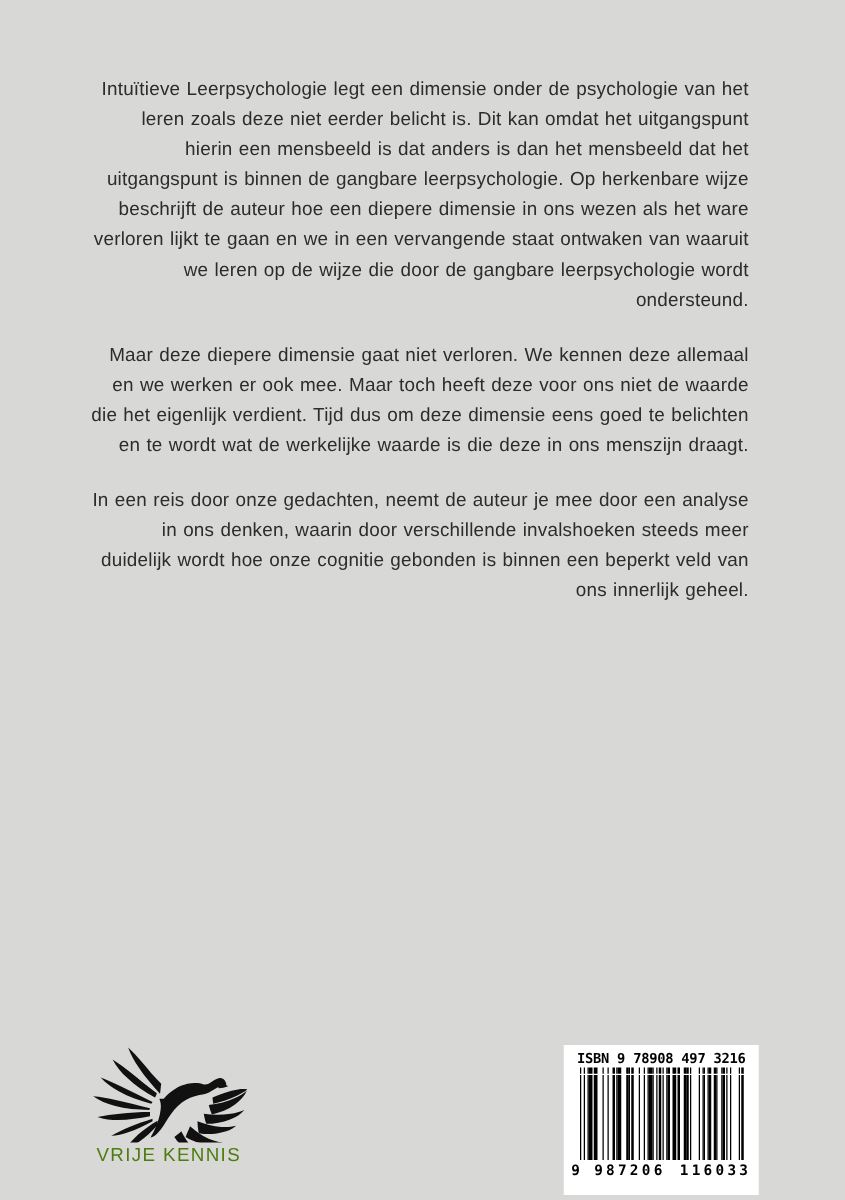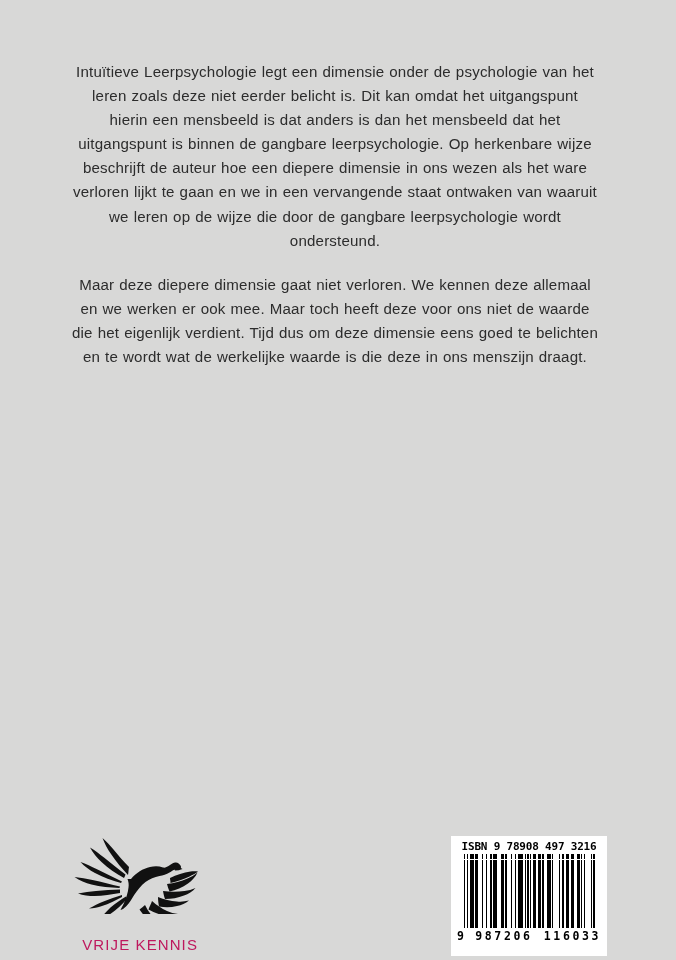--- a/index.html
+++ b/index.html
@@ -31,21 +31,21 @@
 
   .blurb p {
     margin: 0 0 20px 0;
     font-family: "Liberation Sans", sans-serif;
     font-size: 15.1px;
     line-height: 24.1px;
     letter-spacing: 0.18px;
     word-spacing: 0.6px;
     color: #2c2c2c;
     font-weight: 300;
-    text-align: center;
+    text-align: right;
     white-space: pre-line;
   }
   .blurb p:last-child { margin-bottom: 0; }
 
   
   .logo-block {
     position: absolute;
     left: 72px;
     top: 836px;
     width: 126px;
@@ -58,27 +58,26 @@
     width: 126px;
     height: 78px;
   }
   .logo-bird svg { display: block; width: 126px; height: 78px; }
 
   .logo-text {
     position: absolute;
     left: 0;
     top: 80px;
     width: 126px;
-    text-align: right;
+    text-align: center;
     font-family: "Liberation Sans", sans-serif;
     font-size: 15px;
     letter-spacing: 1.1px;
-    color: #be185d;
+    color: #4d7c0f;
     font-weight: 400;
-    margin-top: 20px;
   }
 
   
   .barcode-box {
     position: absolute;
     left: 451px;
     top: 836px;
     width: 156px;
     height: 120px;
     background: #ffffff;
@@ -144,20 +143,21 @@
   .barcode-digits .lead { letter-spacing: 0; }
 </style>
 </head>
 <body>
 
 <div class="page">
 
   <div class="blurb">
     <p>Intuïtieve Leerpsychologie legt een dimensie onder de psychologie van het leren zoals deze niet eerder belicht is. Dit kan omdat het uitgangspunt hierin een mensbeeld is dat anders is dan het mensbeeld dat het uitgangspunt is binnen de gangbare leerpsychologie. Op herkenbare wijze beschrijft de auteur hoe een diepere dimensie in ons wezen als het ware verloren lijkt te gaan en we in een vervangende staat ontwaken van waaruit we leren op de wijze die door de gangbare leerpsychologie wordt ondersteund.</p>
     <p>Maar deze diepere dimensie gaat niet verloren. We kennen deze allemaal en we werken er ook mee. Maar toch heeft deze voor ons niet de waarde die het eigenlijk verdient. Tijd dus om deze dimensie eens goed te belichten en te wordt wat de werkelijke waarde is die deze in ons menszijn draagt.</p>
+    <p>In een reis door onze gedachten, neemt de auteur je mee door een analyse in ons denken, waarin door verschillende invalshoeken steeds meer duidelijk wordt hoe onze cognitie gebonden is binnen een beperkt veld van ons innerlijk geheel.</p>
   </div>
 
   <div class="logo-block">
     <div class="logo-bird">
       <svg viewBox="0 0 252 156" xmlns="http://www.w3.org/2000/svg" aria-hidden="true">
         <g fill="#111111">
 
           <path d="M118 86 c10 -12 24 -21 38 -24 c9 -2 18 -2 26 1 c4 1 8 -1 11 -3 c4 -3 8 -6 13 -7 c5 -1 9 2 11 6 c2 3 1 6 -2 7 c-3 1 -6 0 -9 1 c-4 1 -7 4 -11 6 c-6 4 -13 6 -20 7 c-10 2 -20 6 -28 12 c-9 7 -16 16 -22 25 c-5 8 -10 17 -17 24 c-3 3 -7 6 -11 7 c2 -5 5 -9 7 -14 c4 -10 8 -20 9 -31 c1 -6 0 -12 -2 -17 z"></path>
 
           <path d="M204 62 c6 -1 12 1 17 4 c-5 2 -10 3 -15 3 c-1 -2 -2 -5 -2 -7 z"></path>

